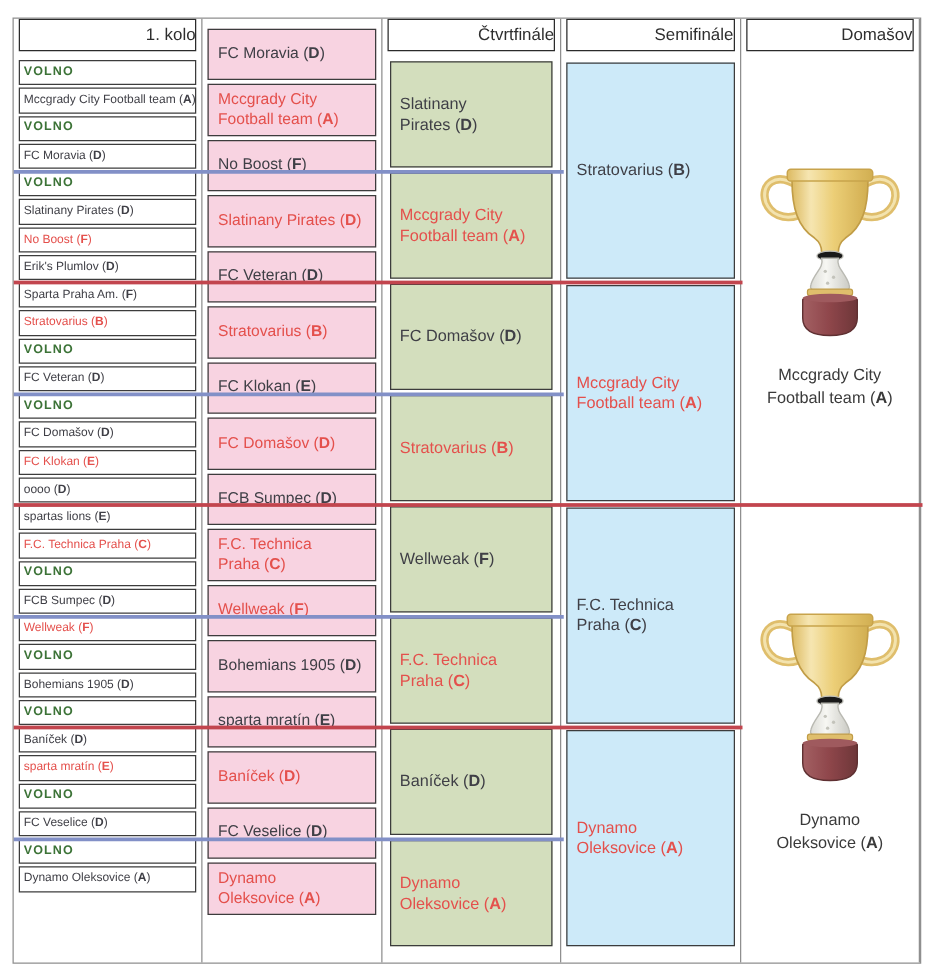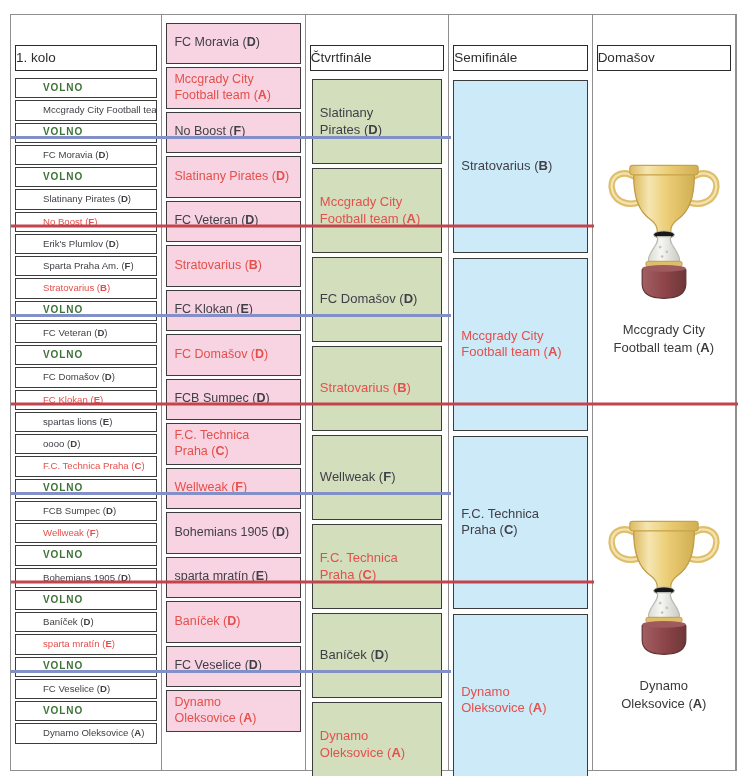--- a/index.html
+++ b/index.html
@@ -27,24 +27,23 @@
   }
   .col:first-child { flex: 1.06 1 0; }
   .col:last-child { border-right: none; }
   .hdr {
     height: 24px;
     border: 1px solid #2b2b2b;
     background: #fff;
     color: #2e2e2e;
     font-size: 13.5px;
     line-height: 24px;
-    text-align: left;
+    text-align: right;
     white-space: nowrap;
     overflow: hidden;
-    margin-top: 30px;
   }
   .cells {
     margin-top: 6px;
     height: 712px;
     display: grid;
   }
   .cells[data-cells="0"] { grid-template-rows: repeat(32, 1fr); }
   .cells[data-cells="1"] { grid-template-rows: repeat(16, 1fr); }
   .cells[data-cells="2"] { grid-template-rows: repeat(8, 1fr); }
   .cells[data-cells="3"] { grid-template-rows: repeat(4, 1fr); }
@@ -53,21 +52,21 @@
     border: 1px solid #3c3c3c;
     box-sizing: border-box;
     display: flex;
     align-items: center;
     overflow: hidden;
     color: #3f3f46;
   }
   .txt { white-space: pre-line; line-height: 1.25; }
   .grp b { font-weight: bold; }
   .r0 { background: #ffffff; font-size: 9.6px; padding: 0 3px; margin: 1px 0; }
-  .r0 .txt { white-space: nowrap; margin-left: 24px; }
+  .r0 .txt { white-space: nowrap; }
   .r1 { background: #f8d3e1; font-size: 12.5px; padding: 0 7px; margin: 1.5px 0; }
   .r2 { background: #d3debd; font-size: 13px; padding: 0 7px; margin: 2px 2px; }
   .r3 { background: #cdeaf9; font-size: 13px; padding: 0 7px; margin: 2.5px 0; }
   .winner { color: #e4504c; }
   .bye .txt { color: #3c7337; font-weight: bold; letter-spacing: 0.9px; font-size: 10px; }
   .final-cell {
     margin: 2px 0;
     display: flex;
     flex-direction: column;
     align-items: center;
@@ -147,24 +146,24 @@
         <div class="cell r0 bye">
           <span class="txt">VOLNO</span>
         </div>
         <div class="cell r0">
           <span class="txt">FC Domašov<span class="grp">&nbsp;(<b>D</b>)</span></span>
         </div>
         <div class="cell r0 winner">
           <span class="txt">FC Klokan<span class="grp">&nbsp;(<b>E</b>)</span></span>
         </div>
         <div class="cell r0">
+          <span class="txt">oooo<span class="grp">&nbsp;(<b>D</b>)</span></span>
+        </div>
+        <div class="cell r0">
           <span class="txt">spartas lions<span class="grp">&nbsp;(<b>E</b>)</span></span>
-        </div>
-        <div class="cell r0">
-          <span class="txt">oooo<span class="grp">&nbsp;(<b>D</b>)</span></span>
         </div>
         <div class="cell r0 winner">
           <span class="txt">F.C. Technica Praha<span class="grp">&nbsp;(<b>C</b>)</span></span>
         </div>
         <div class="cell r0 bye">
           <span class="txt">VOLNO</span>
         </div>
         <div class="cell r0">
           <span class="txt">FCB Sumpec<span class="grp">&nbsp;(<b>D</b>)</span></span>
         </div>

